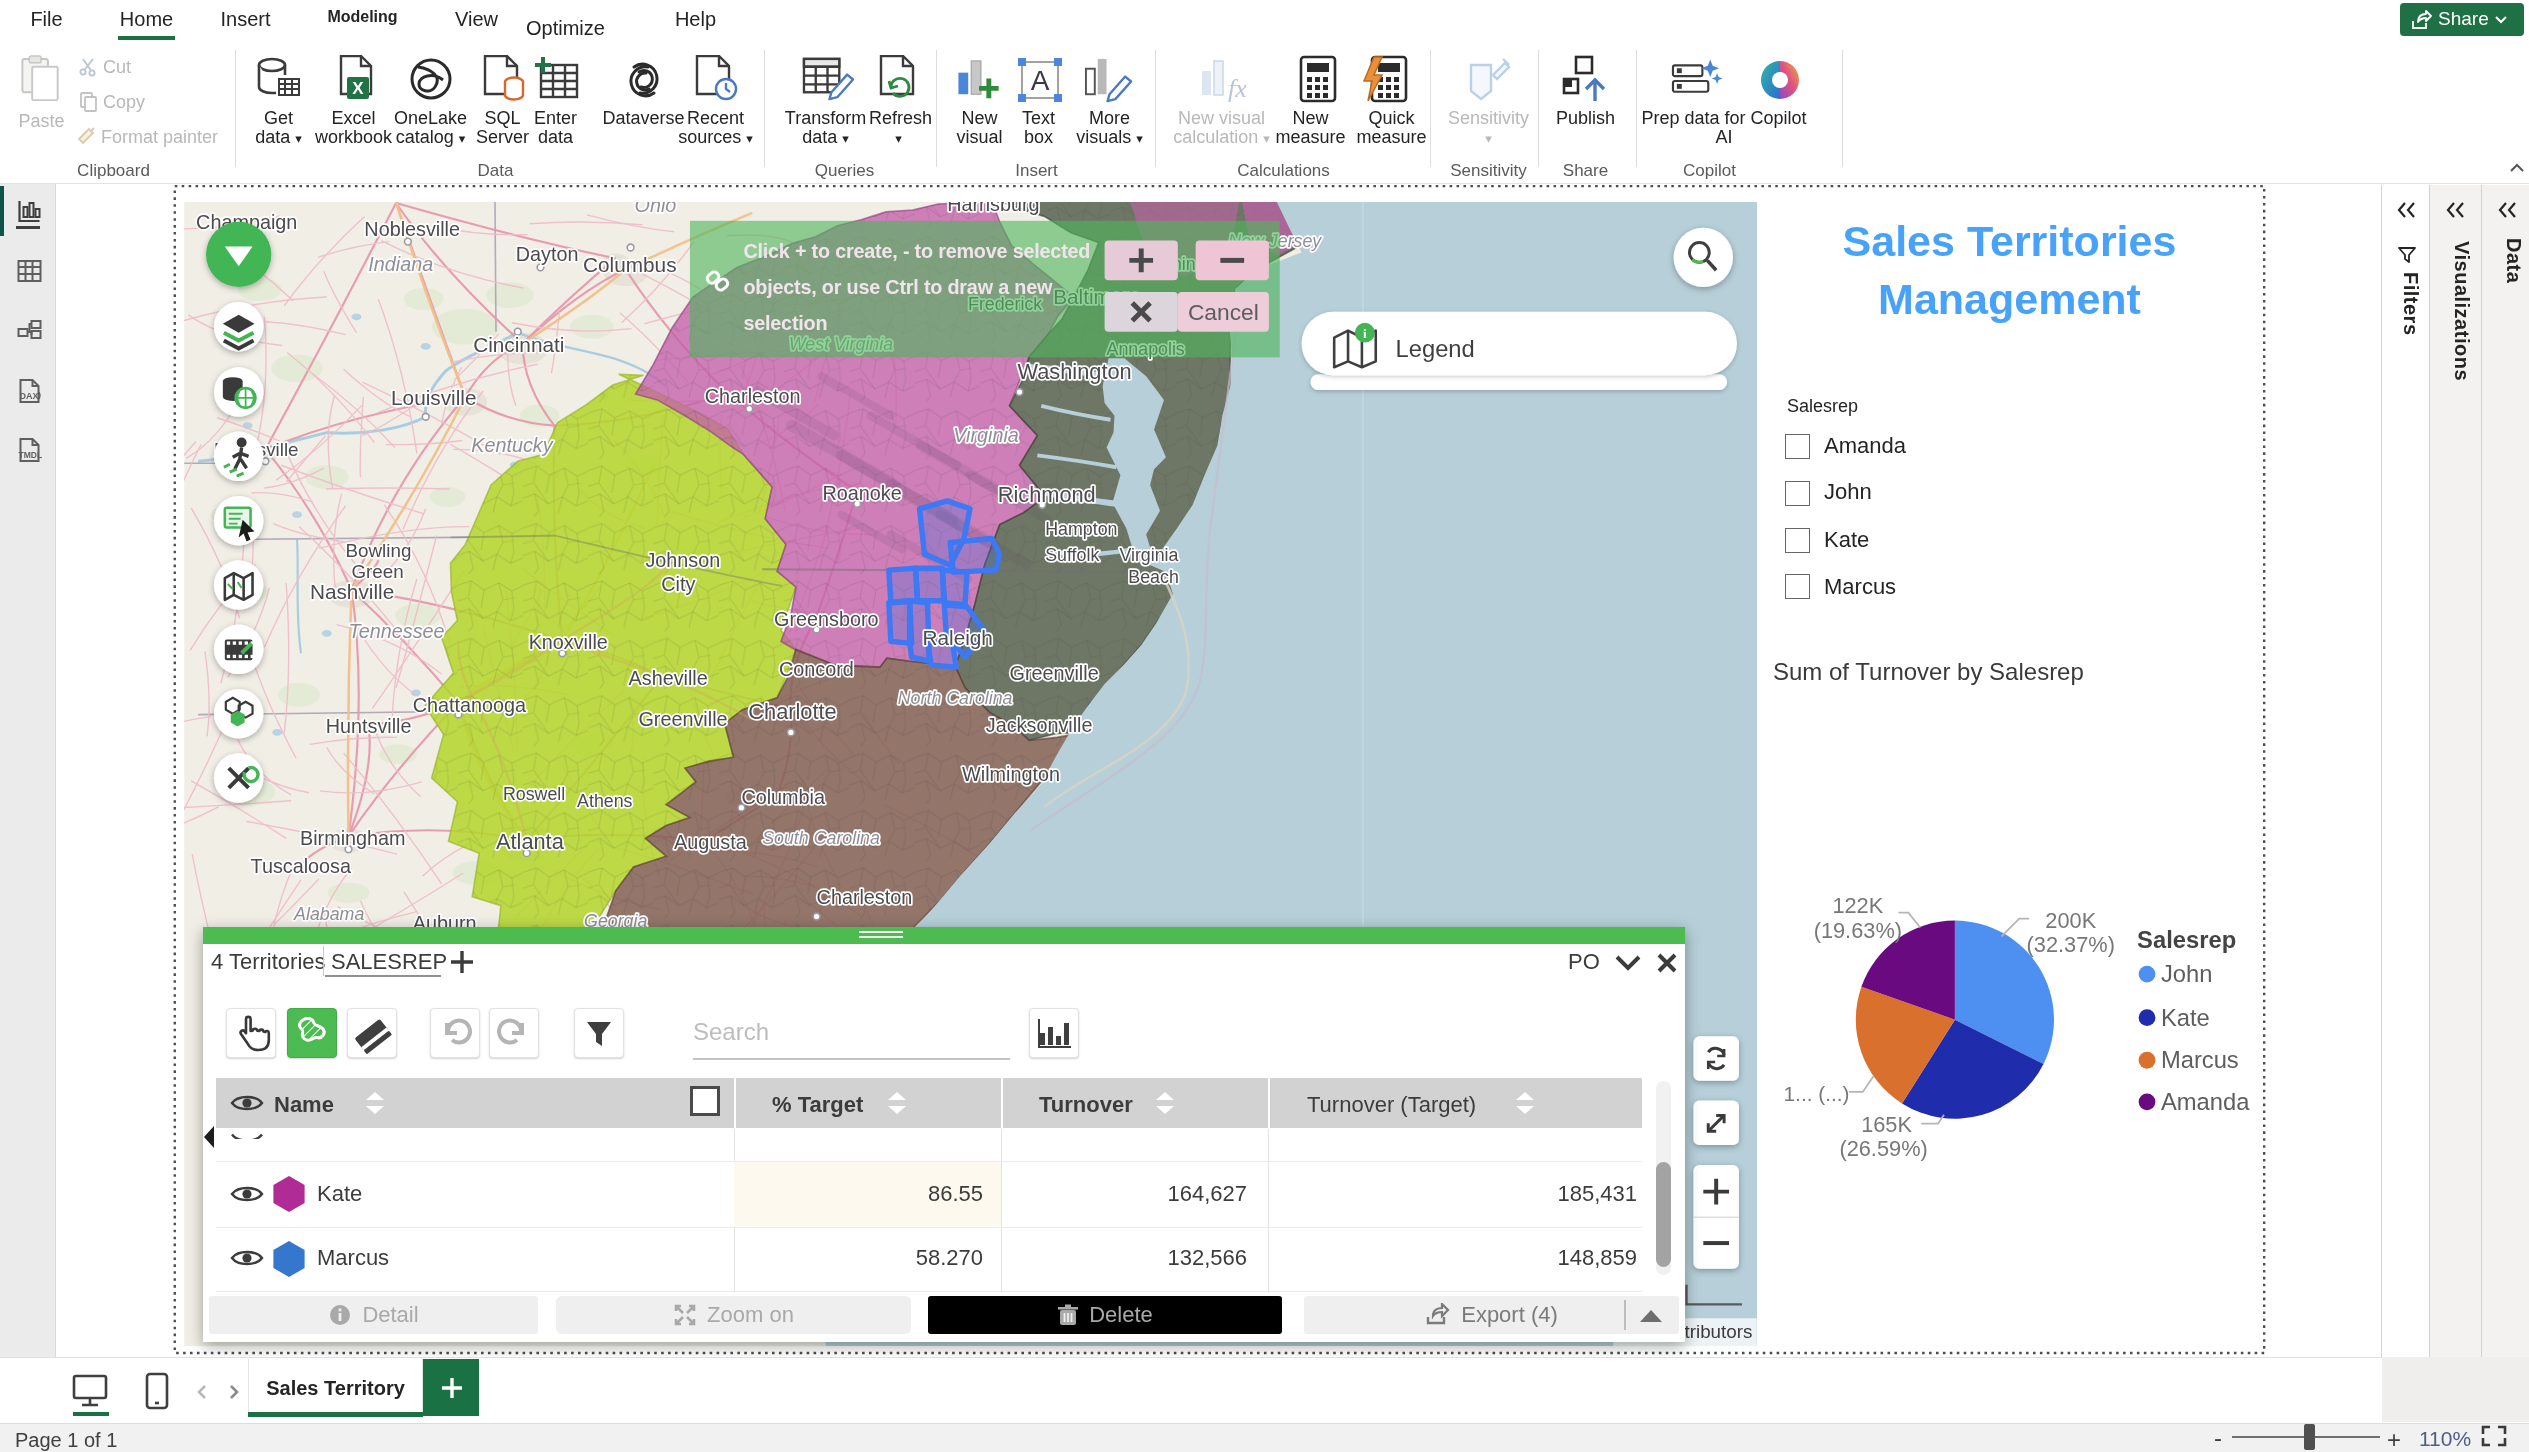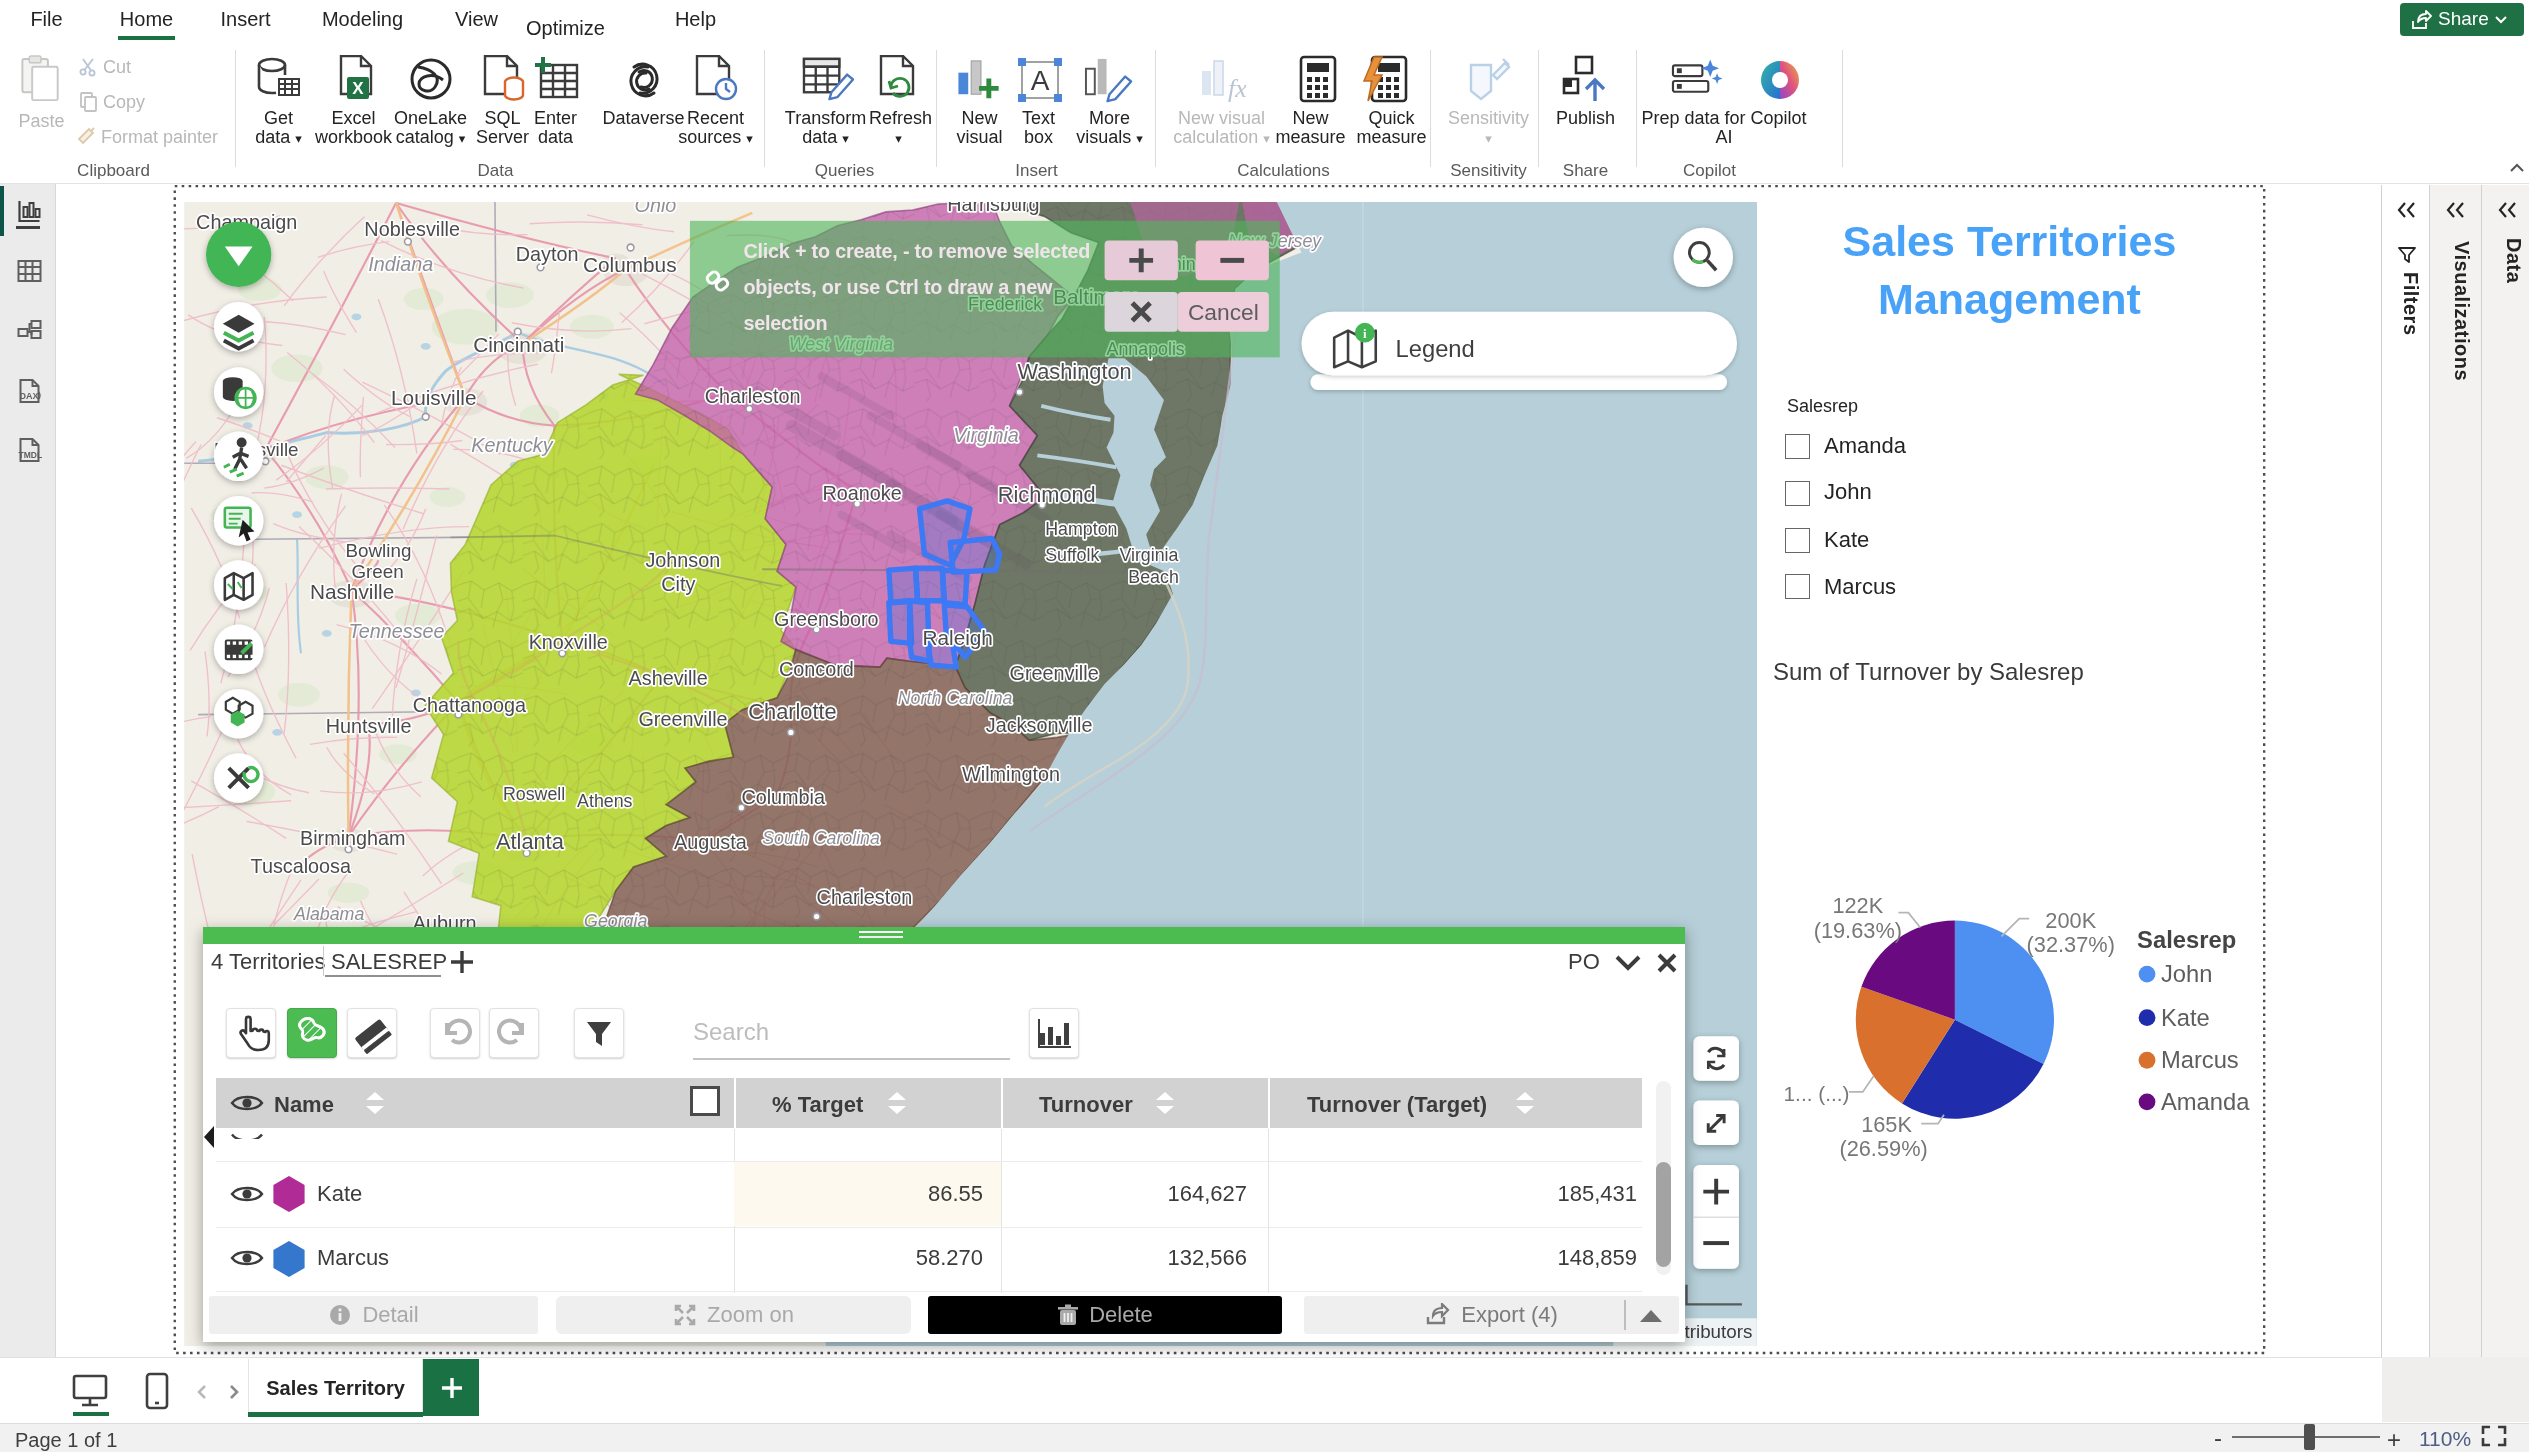--- a/index.html
+++ b/index.html
@@ -6,21 +6,21 @@
 .abs{position:absolute}
 .lbl{font-size:18px;color:#252423;text-align:center;line-height:19px}
 .glbl{font-size:17px;color:#5a5a5a;text-align:center}
 .dis{color:#b8b8b8}
 svg{display:block}
 </style></head><body>
 <div class="abs" style="left:0;top:0;width:2530px;height:184px;background:#fff;border-bottom:1px solid #e3e3e3"></div>
 <div class="abs" style="left:-13px;top:8px;width:119px;text-align:center;font-size:20px;font-weight:400;color:#242424">File</div>
 <div class="abs" style="left:87px;top:8px;width:119px;text-align:center;font-size:20px;font-weight:400;color:#242424">Home</div>
 <div class="abs" style="left:186px;top:8px;width:119px;text-align:center;font-size:20px;font-weight:400;color:#242424">Insert</div>
-<div class="abs" style="left:303px;top:8px;width:119px;text-align:center;font-size:20px;font-weight:400;color:#242424">Modeling</div>
+<div class="abs" style="left:303px;top:8px;width:119px;text-align:center;font-size:16px;font-weight:700;color:#242424">Modeling</div>
 <div class="abs" style="left:417px;top:8px;width:119px;text-align:center;font-size:20px;font-weight:400;color:#242424">View</div>
 <div class="abs" style="left:526px;top:17px;width:119px;text-align:left;font-size:20px;font-weight:400;color:#242424">Optimize</div>
 <div class="abs" style="left:636px;top:8px;width:119px;text-align:center;font-size:20px;font-weight:400;color:#242424">Help</div>
 <div class="abs" style="left:118px;top:36px;width:57px;height:4px;background:#1a7144"></div>
 <div class="abs" style="left:2400px;top:3px;width:124px;height:33px;background:#1f7145;border-radius:4px;color:#fff;font-size:19px">
 <svg class="abs" style="left:10px;top:6px" width="22" height="22" viewBox="0 0 22 22">
       <path d="M3 12 v7 h13 v-5" fill="none" stroke="#fff" stroke-width="1.8"></path>
       <path d="M8 13 c0-6 4-8 8-8 l0-3 5 5-5 5 0-3 c-4 0-6 1-8 4z" fill="none" stroke="#fff" stroke-width="1.8" stroke-linejoin="round"></path>
     </svg>
 <span class="abs" style="left:38px;top:5px">Share</span>
@@ -918,21 +918,21 @@
   </div>
 <div class="abs" style="left:1514px;top:1090px">
     <svg width="22" height="26" viewBox="0 0 22 26">
       <polygon points="11,2 20,10 2,10" fill="#fff"></polygon>
       <polygon points="11,24 20,16 2,16" fill="#fff"></polygon>
     </svg>
   </div>
 <div class="abs" style="left:690px;top:1086px;width:30px;height:30px;border:3.4px solid #4a4a4a;background:#fff"></div>
 <div class="abs" style="left:772px;top:1092px;font-size:22px;font-weight:bold;color:#3c3c3c">% Target</div>
 <div class="abs" style="left:1039px;top:1092px;font-size:22px;font-weight:bold;color:#3c3c3c">Turnover</div>
-<div class="abs" style="left:1307px;top:1092px;font-size:22px;font-weight:bold;color:#3c3c3c">Turnover (Target)</div>
+<div class="abs" style="left:1307px;top:1092px;font-size:22px;font-weight:normal;color:#3c3c3c">Turnover (Target)</div>
 <div class="abs" style="left:734px;top:1078px;width:2px;height:50px;background:#fff"></div>
 <div class="abs" style="left:734px;top:1129px;width:1px;height:164px;background:#e4e4e4"></div>
 <div class="abs" style="left:1001px;top:1078px;width:2px;height:50px;background:#fff"></div>
 <div class="abs" style="left:1001px;top:1129px;width:1px;height:164px;background:#e4e4e4"></div>
 <div class="abs" style="left:1268px;top:1078px;width:2px;height:50px;background:#fff"></div>
 <div class="abs" style="left:1268px;top:1129px;width:1px;height:164px;background:#e4e4e4"></div>
 <div class="abs" style="left:216px;top:1161px;width:1426px;height:1px;background:#ebebeb"></div>
 <div class="abs" style="left:230px;top:1129px;width:34px;height:10px;overflow:hidden">
     <svg width="34" height="22" viewBox="0 0 34 11">
       <path d="M2 0 C8 8 26 8 32 0" fill="none" stroke="#3c3c3c" stroke-width="2.4"></path>

